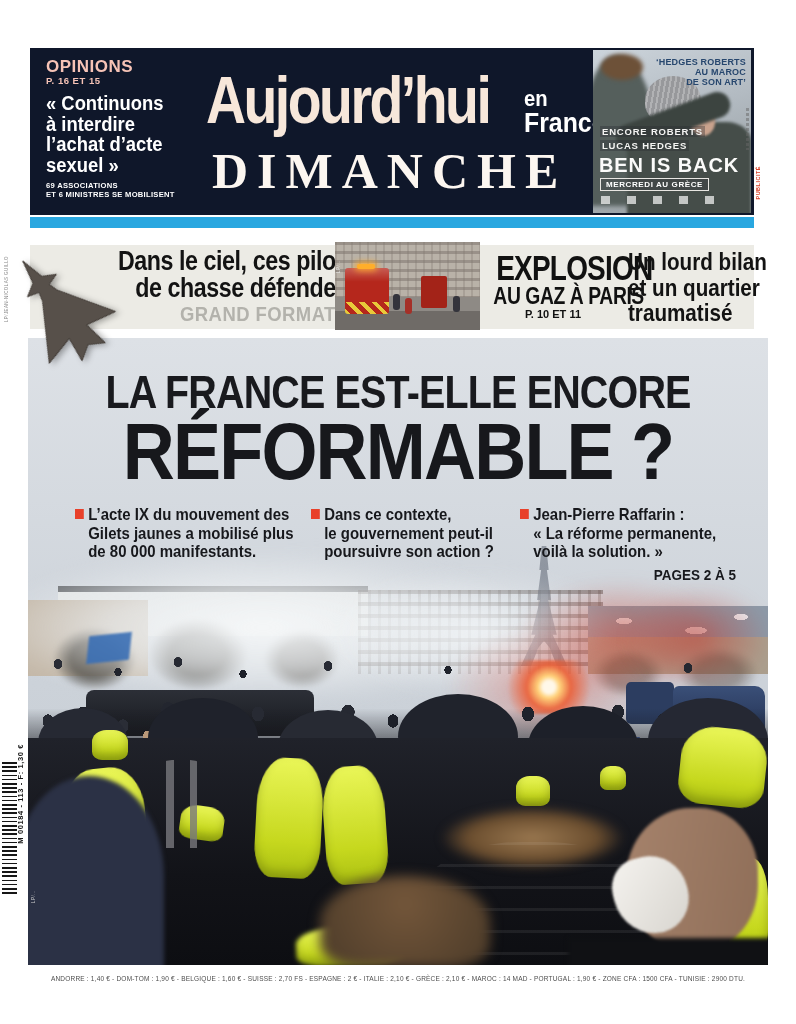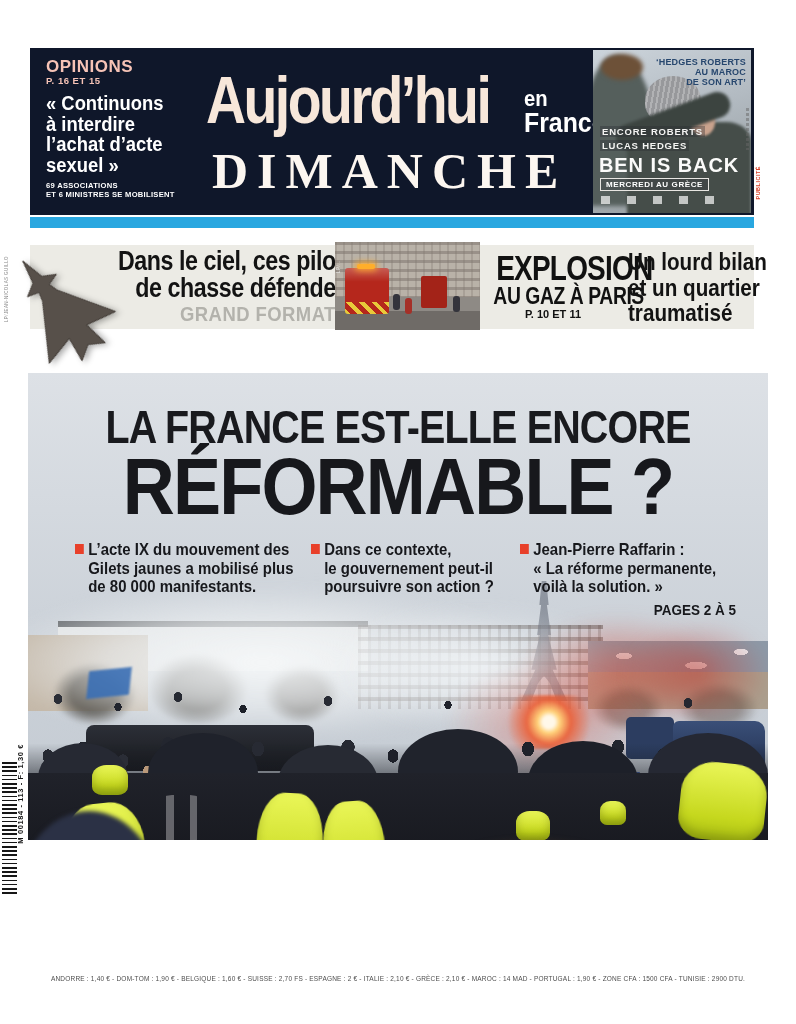--- a/index.html
+++ b/index.html
@@ -81,22 +81,22 @@
   .fp-truck2{position:absolute;left:86px;top:34px;width:26px;height:32px;background:#a32318;border-radius:2px;}
   .fp-fig{position:absolute;width:7px;height:16px;background:#34343c;border-radius:3px;filter:blur(.4px);}
   .explosion{position:absolute;left:452px;top:6px;width:142px;text-align:center;color:#111;}
   .ex-1{font-size:35px;font-weight:bold;line-height:33px;letter-spacing:-1px;transform:scaleX(.8);transform-origin:50% 0;white-space:nowrap;}
   .ex-2{font-size:23px;font-weight:bold;line-height:24px;letter-spacing:-.5px;transform:scaleX(.84);transform-origin:50% 0;white-space:nowrap;}
   .ex-p{font-size:11px;font-weight:bold;line-height:13px;}
   .bilan{position:absolute;left:598px;top:4px;font-size:24px;font-weight:bold;line-height:25.5px;color:#131313;
          transform:scaleX(.86);transform-origin:0 0;white-space:nowrap;}
 
   
-  .photo{position:absolute;left:28px;top:338px;width:740px;height:467px;overflow:hidden;
-         background:linear-gradient(#dde1e6,#ccd2d9 55%,#c3cad2);margin-top:35px;}
+  .photo{position:absolute;left:28px;top:338px;width:740px;height:627px;overflow:hidden;
+         background:linear-gradient(#dde1e6,#ccd2d9 55%,#c3cad2);}
   .bldg{position:absolute;}
   .trees{position:absolute;filter:blur(2px);}
   .tower{position:absolute;left:487px;top:208px;width:58px;height:120px;opacity:.75;
          background:linear-gradient(rgba(104,111,124,.8),rgba(88,96,110,.9));
          clip-path:polygon(46% 0,54% 0,58% 20%,55% 20%,62% 45%,57% 45%,72% 74%,65% 74%,90% 100%,72% 100%,60% 85%,50% 79%,40% 85%,28% 100%,10% 100%,35% 74%,28% 74%,43% 45%,38% 45%,45% 20%,42% 20%);}
   .smoke{position:absolute;border-radius:50%;}
   .flare{position:absolute;left:468px;top:322px;width:96px;height:54px;filter:blur(1px);
          background:radial-gradient(circle at 55% 50%,#fff8e9 0 6px,#ffd27a 11px,rgba(236,92,50,.85) 22px,rgba(200,40,30,0) 42px);}
   .van-dark{position:absolute;left:58px;top:352px;width:228px;height:46px;border-radius:8px;
             background:linear-gradient(#2c2f37,#181a1f);}

